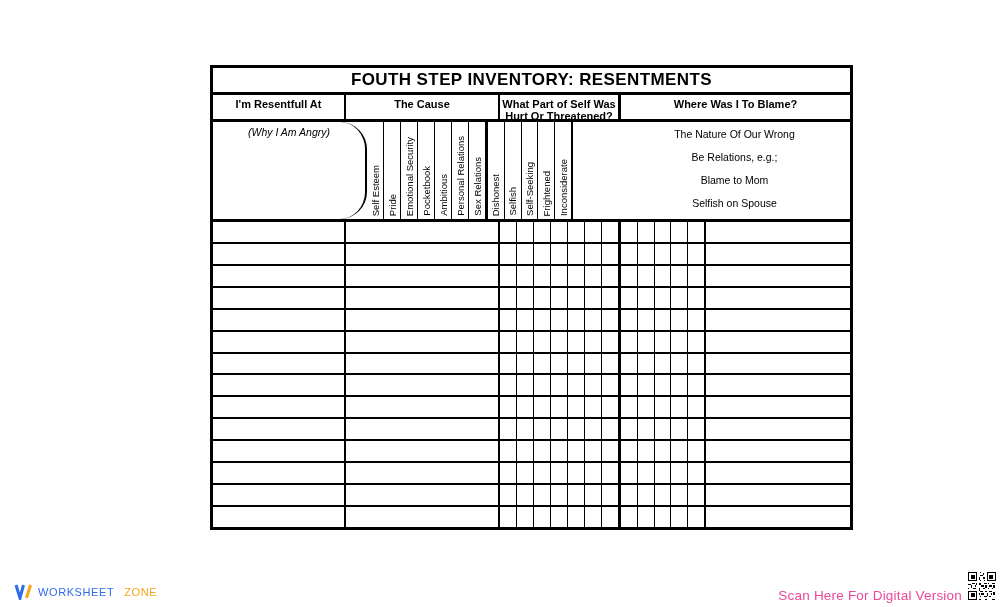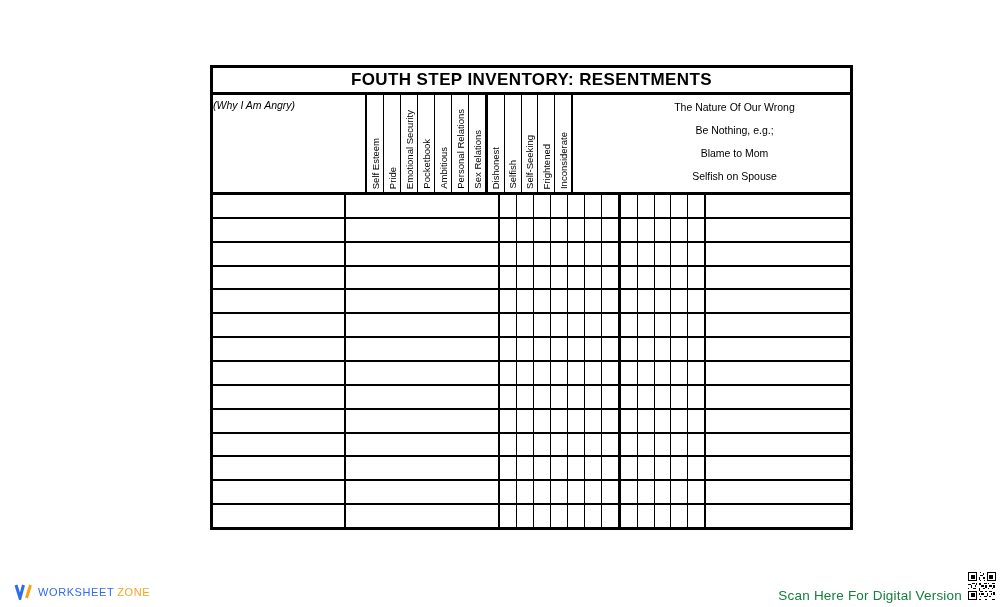--- a/index.html
+++ b/index.html
@@ -38,21 +38,21 @@
   .h1 { width: 133px; border-right: 2px solid #000; }
   .h2 { width: 154px; border-right: 2px solid #000; }
   .h3 { width: 121px; border-right: 3px solid #000; white-space: pre-line; }
   .h4 { flex: 1; }
 
   
   .drow { height: 100px; flex: none; border-bottom: 3px solid #000; display: flex; font-size: 10.5px; }
   .d1 { width: 133px; border-right: 2px solid #000; text-align: center; padding: 7px 4px 0; line-height: 13px; }
   .d1 .desc { white-space: pre-line; }
   .d1 .quote { white-space: pre-line; font-style: italic; margin-top: 10px; }
-  .d2 { width: 154px; border-right: 2px solid #000; padding-top: 4px; font-style: italic; }
+  .d2 { width: 154px; border-right: 2px solid #000; text-align: center; padding-top: 4px; font-style: italic; border-radius: 27px; }
   .d3 { width: 121px; border-right: 3px solid #000; display: flex; }
   .d4n { width: 85px; border-right: 2px solid #000; display: flex; }
   .d4w { flex: 1; text-align: center; padding-top: 6px; line-height: 13px; padding-left: 46px; }
   .d4w .note { margin-bottom: 10px; }
   .vcell { flex: 1; border-right: 1px solid #000; display: flex; align-items: flex-end; justify-content: center; overflow: hidden; }
   .vcell:last-child { border-right: none; }
   .vlabel {
     writing-mode: vertical-rl;
     transform: rotate(180deg);
     font-size: 9.5px;
@@ -73,34 +73,41 @@
   .ncell { flex: 1; border-right: 1px solid #000; }
   .ncell:last-child { border-right: none; }
 
   
   .brand-box {
     position: absolute; left: 14px; top: 583px;
     display: flex; align-items: center; gap: 5px;
   }
   .brand-text { font-size: 11px; font-weight: normal; letter-spacing: .6px; display: flex; }
   .brand-primary { color: #2e6bf0; }
-  .brand-secondary { color: #f7a41d; margin-left: 3px; }
+  .brand-secondary { color: #f7a41d; margin-left: 10px; }
   .scan-label {
     position: absolute; right: 38px; top: 588px;
-    font-size: 13.5px; color: #15803d; letter-spacing: .2px; text-align: right;
+    font-size: 13.5px; color: #ec4899; letter-spacing: .2px; text-align: right;
   }
   .qr { position: absolute; left: 968px; top: 572px; width: 28px; height: 28px; }
 </style>
 </head>
 <body>
 
 <div class="sheet">
 
   <div class="title-band">FOUTH STEP INVENTORY: RESENTMENTS</div>
 
+  <div class="hrow">
+    <div class="hcell h1">I'm Resentfull At</div>
+    <div class="hcell h2">The Cause</div>
+    <div class="hcell h3" style="white-space: pre-line;">What Part of Self Was
+Hurt Or Threatened?</div>
+    <div class="hcell h4">Where Was I To Blame?</div>
+  </div>
 
   <div class="drow">
     <div class="d2">(Why I Am Angry)</div>
     <div class="d3">
         <div class="vcell">
           <span class="vlabel">Self Esteem</span>
         </div>
         <div class="vcell">
           <span class="vlabel">Pride</span>
         </div>
@@ -132,21 +139,21 @@
         </div>
         <div class="vcell">
           <span class="vlabel">Frightened</span>
         </div>
         <div class="vcell">
           <span class="vlabel">Inconsiderate</span>
         </div>
       </div>
     <div class="d4w">
       <div class="note">The Nature Of Our Wrong</div>
-      <div class="note">Be Nothing, e.g.;</div>
+      <div class="note">Be Relations, e.g.;</div>
       <div class="note">Blame to Mom</div>
       <div class="note">Selfish on Spouse</div>
     </div>
   </div>
 
   <div class="tbody">
       <div class="brow">
         <div class="b1"></div>
         <div class="b2"></div>
         <div class="b3">

